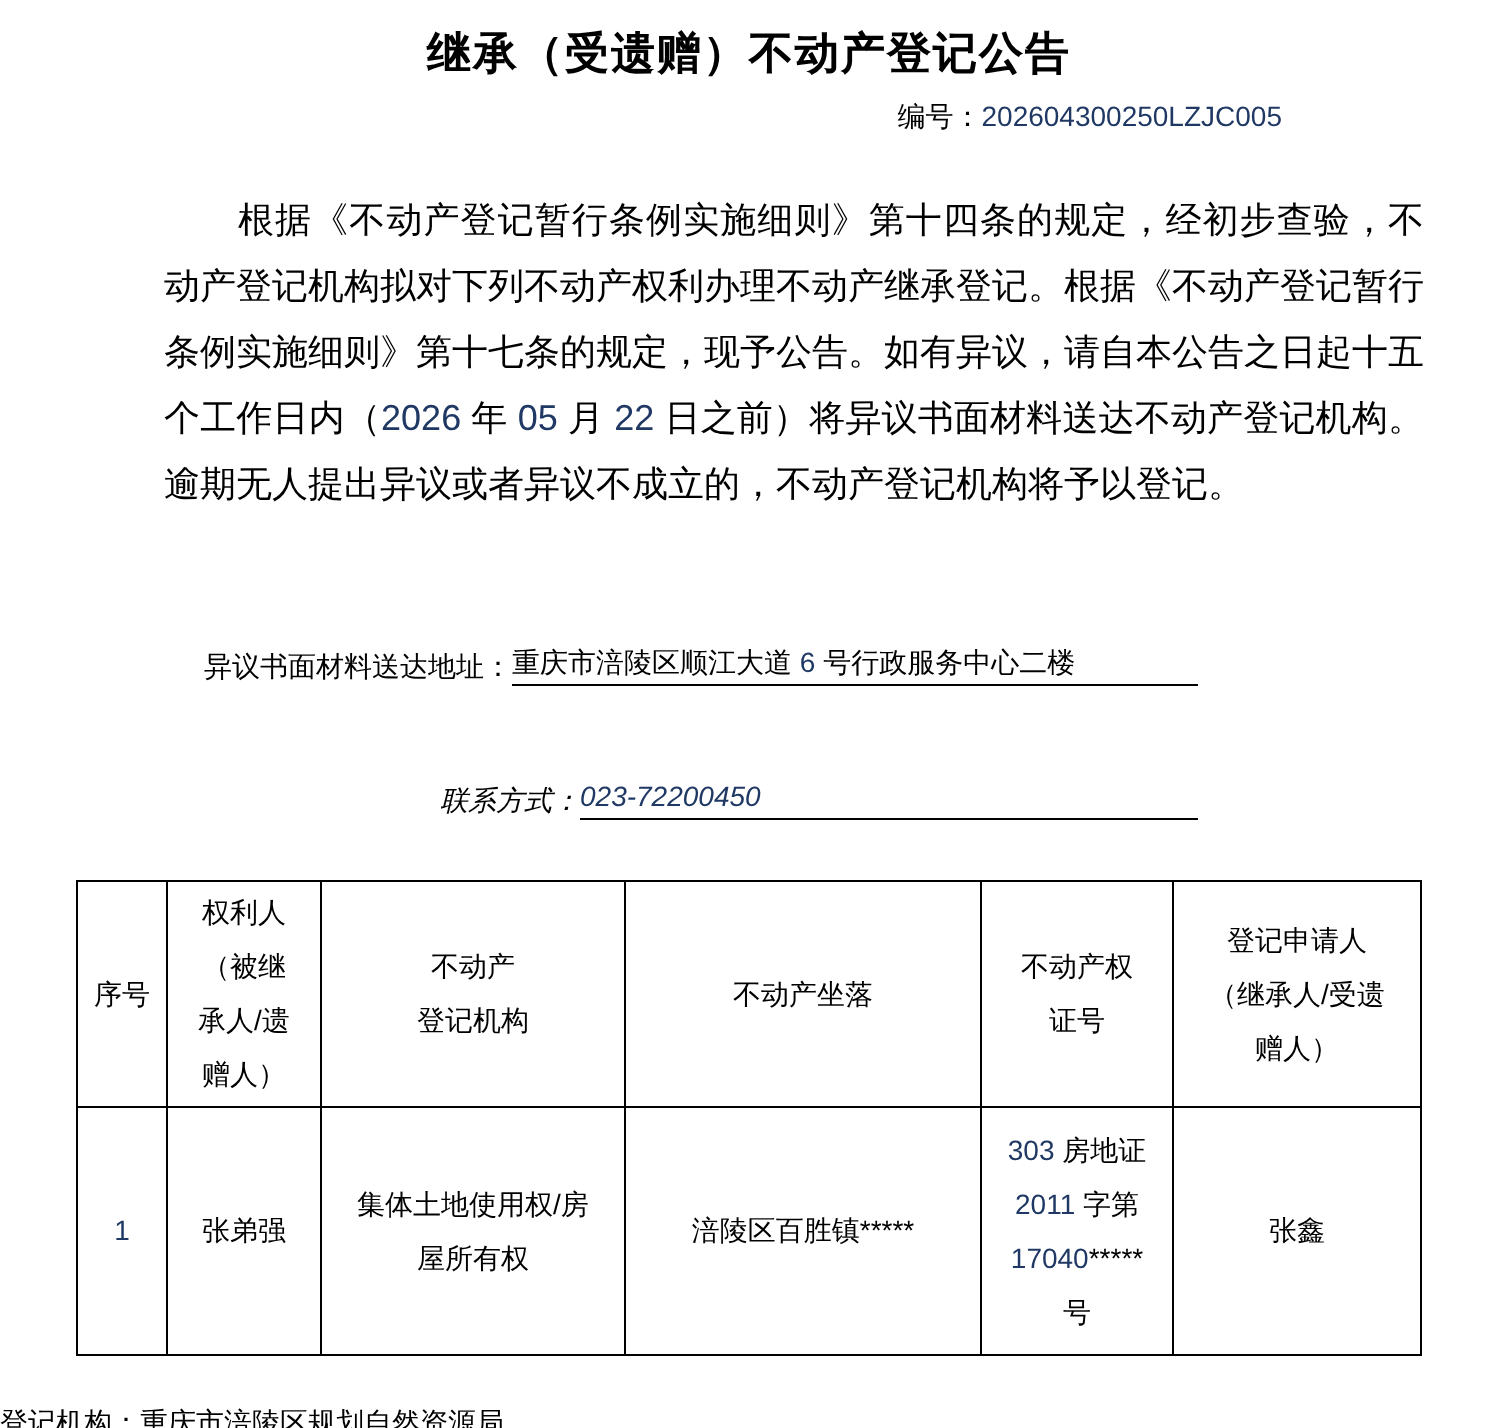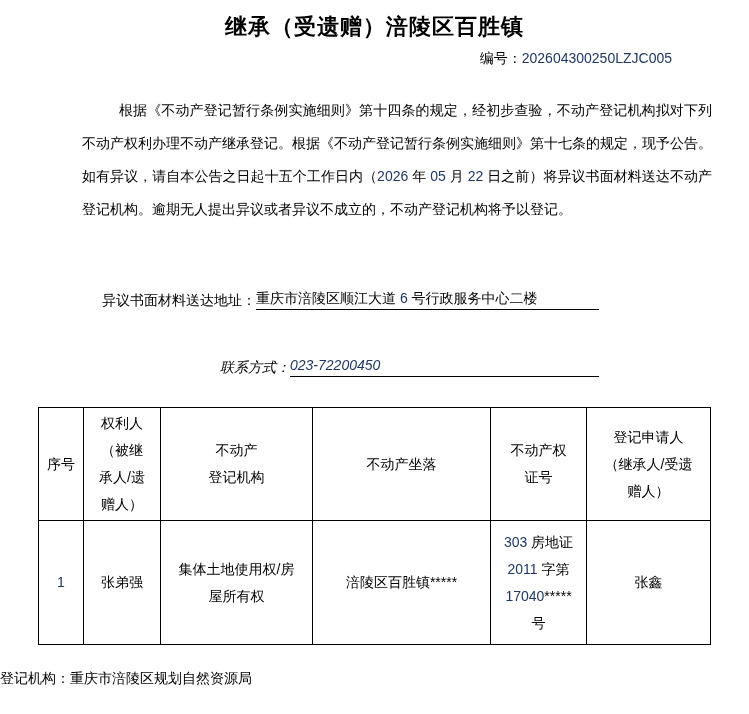--- a/index.html
+++ b/index.html
@@ -16,28 +16,28 @@
   }
   .title {
     padding-top: 12px;
     text-align: center;
     font-size: 22px;
     font-weight: bold;
     letter-spacing: 1px;
   }
   .doc-number {
     margin-top: 8px;
-    padding-right: 77px;
+    padding-right: 108px;
     text-align: right;
     font-size: 14px;
   }
   .num { color: var(--num-color); }
   .body-para {
     margin: 26px 37px 0 82px;
-    font-size: 14px;
+    font-size: 18px;
     line-height: 33px;
     text-align: justify;
     text-align-last: left;
     text-indent: 37px;
   }
   .contact { margin-top: 44px; font-size: 14px; }
   .contact .line { display: flex; align-items: flex-end; }
   .contact .label { white-space: nowrap; line-height: 20px; margin-top: 20px; }
   .underlined {
     flex: 1;
@@ -80,21 +80,21 @@
     font-size: 14px;
     line-height: 28px;
   }
   .footer-date { padding-right: 4px; }
 </style>
 </head>
 <body>
 
 <div class="page">
 
-  <h1 class="title">继承（受遗赠）涪陵区百胜镇</h1>
+  <h1 class="title">继承（受遗赠）不动产登记公告</h1>
 
   <div class="doc-number">
     <span>编号：</span><span class="num">202604300250LZJC005</span>
   </div>
 
   <p class="body-para"><span>根据《不动产登记暂行条例实施细则》第十四条的规定，经初步查验，不动产登记机构拟对下列不动产权利办理不动产继承登记。根据《不动产登记暂行条例实施细则》第十七条的规定，现予公告。如有异议，请自本公告之日起十五个工作日内（</span><span class="num">2026</span><span> 年 </span><span class="num">05</span><span> 月 </span><span class="num">22</span><span> 日之前）将异议书面材料送达不动产登记机构。逾期无人提出异议或者异议不成立的，不动产登记机构将予以登记。</span></p>
 
   <div class="contact">
     <div class="line address-line">
       <span class="label">异议书面材料送达地址：</span>

